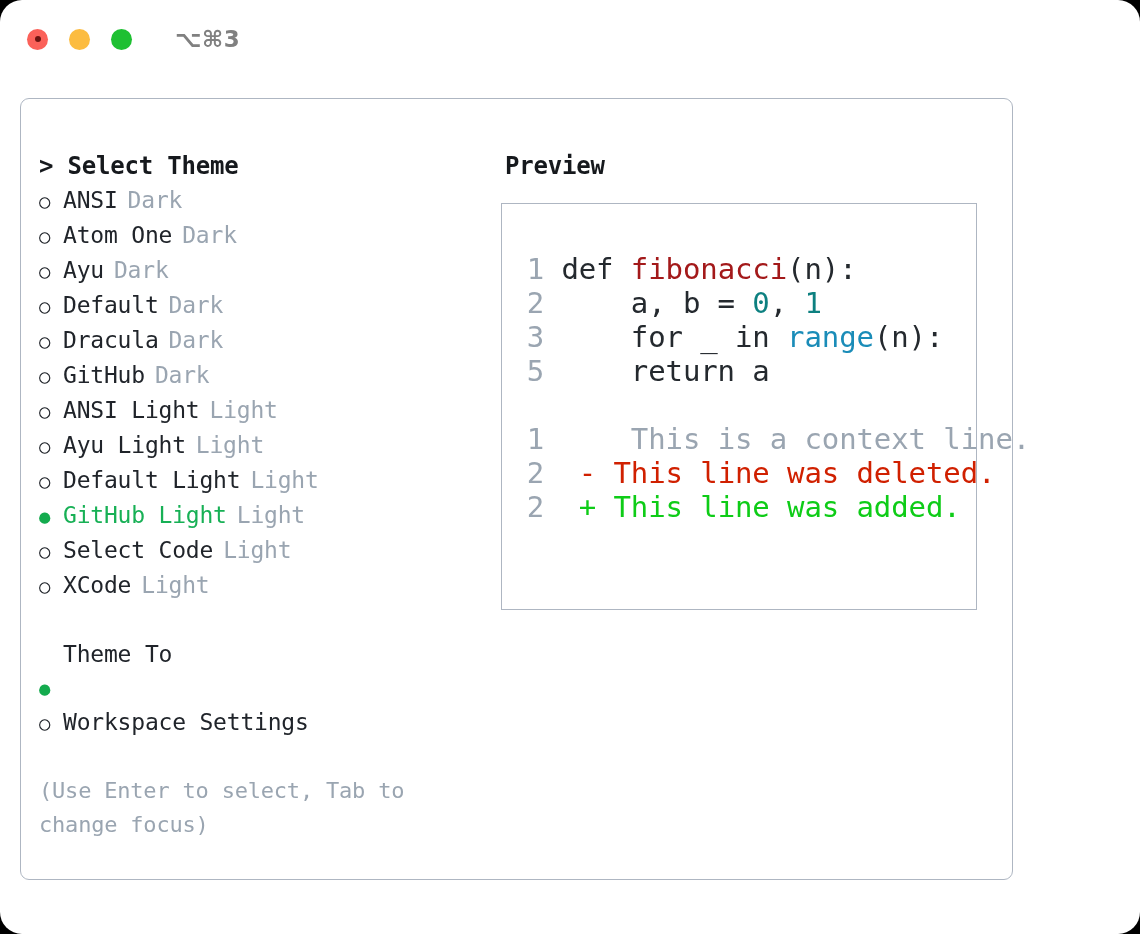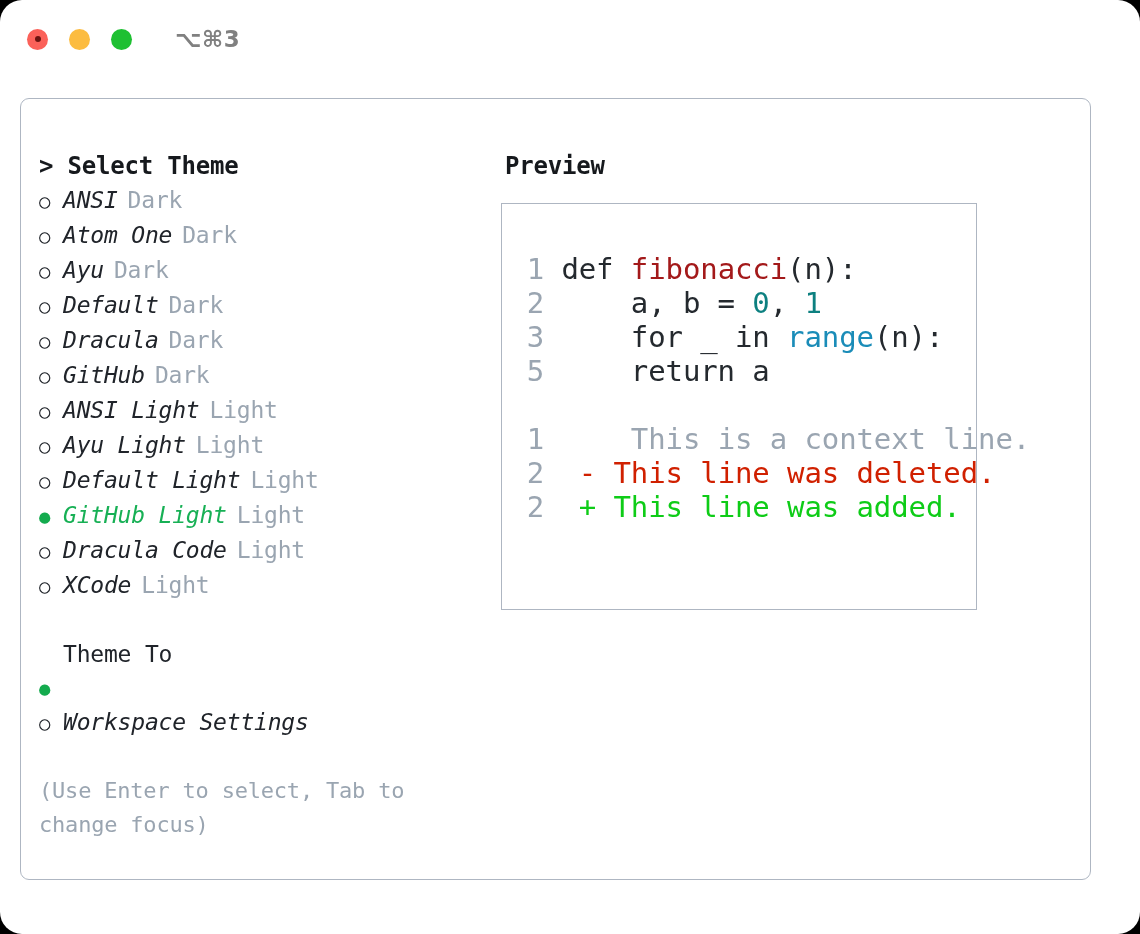--- a/index.html
+++ b/index.html
@@ -67,21 +67,21 @@
     color: #808080;
     letter-spacing: 0.5px;
     white-space: pre;
   }
 
   
   .panel {
     position: absolute;
     left: 20px;
     top: 98px;
-    width: 1071px;
+    width: 993px;
     height: 782px;
     box-sizing: border-box;
     border: 1.5px solid #aeb6c2;
     border-radius: 9px;
     background: #ffffff;
   }
 
   .panel-inner {
     position: absolute;
     left: 0; top: 0;
@@ -118,21 +118,21 @@
     white-space: pre;
     letter-spacing: -0.2px;
   }
   .bullet {
     width: 24px;
     flex: 0 0 24px;
     color: #20242a;
     font-size: 19px;
   }
   .bullet.sel { color: #14ab4e; font-size: 19px; }
-  .opt-label { color: #20242a; font-style: italic; }
+  .opt-label { color: #20242a; }
   .opt-row.selected .opt-label { color: #17b055; }
   .opt-tag {
     color: #9aa5b1;
     margin-left: 10px;
   }
 
   .section-gap { height: 34px; }
 
   .group-title {
     font-size: 23px;
@@ -218,21 +218,21 @@
             <div class="opt-row"><span class="bullet">○</span><span class="opt-label">ANSI</span><span class="opt-tag">Dark</span></div>
             <div class="opt-row"><span class="bullet">○</span><span class="opt-label">Atom One</span><span class="opt-tag">Dark</span></div>
             <div class="opt-row"><span class="bullet">○</span><span class="opt-label">Ayu</span><span class="opt-tag">Dark</span></div>
             <div class="opt-row"><span class="bullet">○</span><span class="opt-label">Default</span><span class="opt-tag">Dark</span></div>
             <div class="opt-row"><span class="bullet">○</span><span class="opt-label">Dracula</span><span class="opt-tag">Dark</span></div>
             <div class="opt-row"><span class="bullet">○</span><span class="opt-label">GitHub</span><span class="opt-tag">Dark</span></div>
             <div class="opt-row"><span class="bullet">○</span><span class="opt-label">ANSI Light</span><span class="opt-tag">Light</span></div>
             <div class="opt-row"><span class="bullet">○</span><span class="opt-label">Ayu Light</span><span class="opt-tag">Light</span></div>
             <div class="opt-row"><span class="bullet">○</span><span class="opt-label">Default Light</span><span class="opt-tag">Light</span></div>
             <div class="opt-row selected"><span class="bullet sel">●</span><span class="opt-label">GitHub Light</span><span class="opt-tag">Light</span></div>
-            <div class="opt-row"><span class="bullet">○</span><span class="opt-label">Dracula Code</span><span class="opt-tag">Light</span></div>
+            <div class="opt-row"><span class="bullet">○</span><span class="opt-label">Select Code</span><span class="opt-tag">Light</span></div>
             <div class="opt-row"><span class="bullet">○</span><span class="opt-label">XCode</span><span class="opt-tag">Light</span></div>
           </div>
 
         <div class="section-gap"></div>
 
         <div class="group-title">Theme To</div>
 
         <div id="apply-list">
             <div class="opt-row selected"><span class="bullet sel">●</span></div>
             <div class="opt-row"><span class="bullet">○</span><span class="opt-label">Workspace Settings</span></div>

